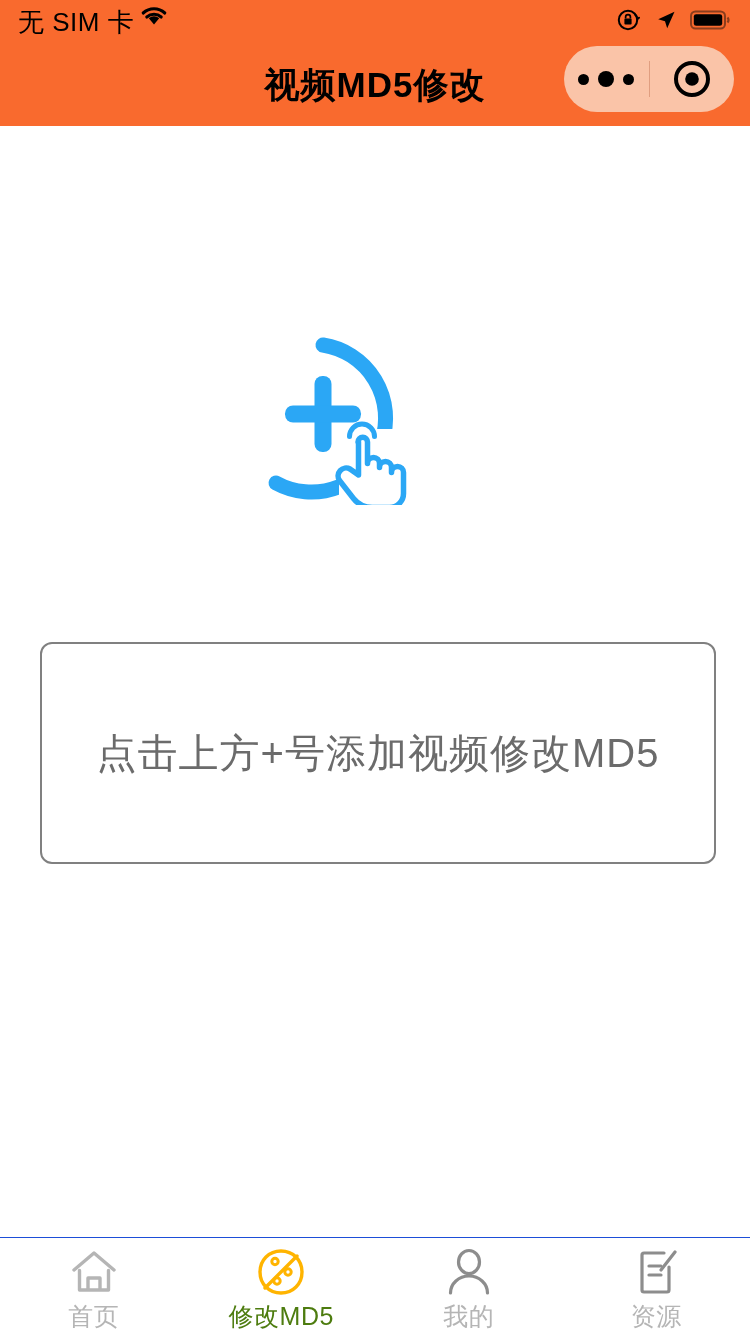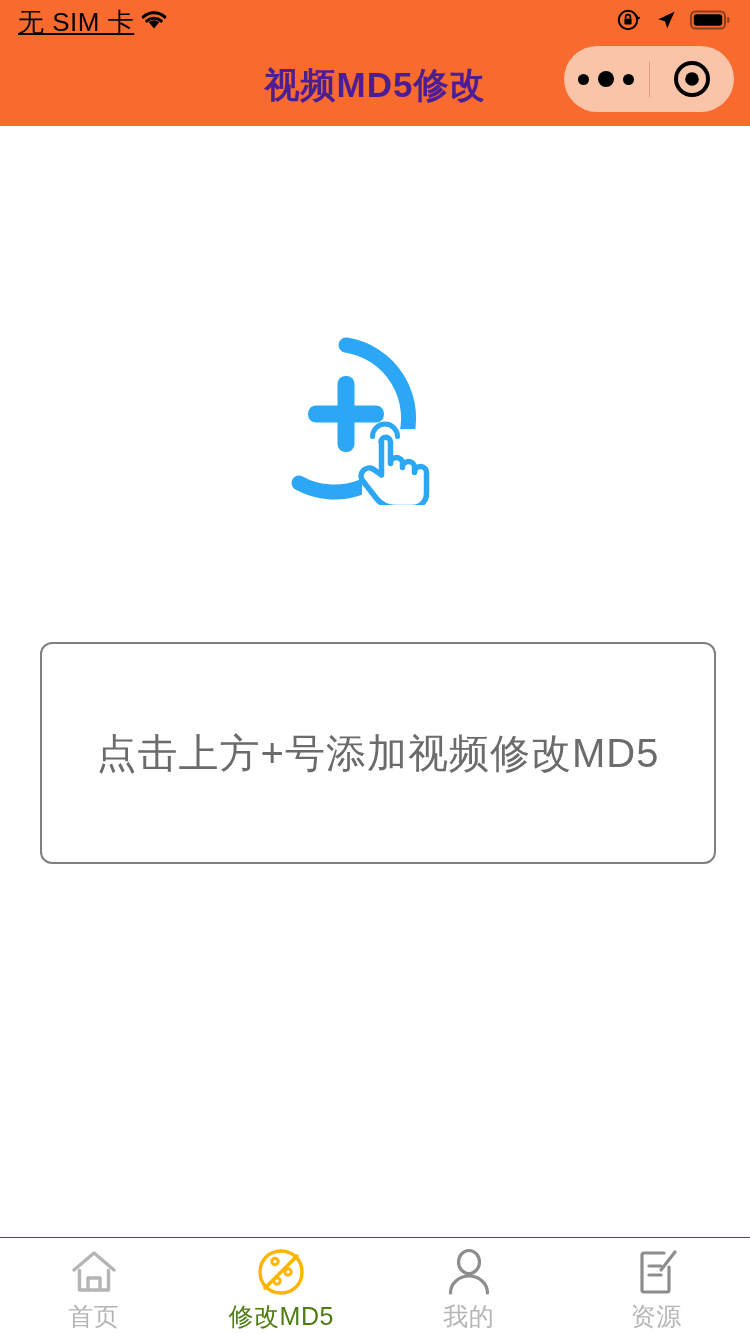--- a/index.html
+++ b/index.html
@@ -31,23 +31,21 @@
     width: 750px;
     height: 44px;
     display: flex;
     align-items: center;
     justify-content: space-between;
     padding: 0 18px;
     box-sizing: border-box;
   }
   .status-left {
     display: flex;
-    align-items: center;
     gap: 5px;
-    text-decoration: underline;
   }
   #status-carrier {
     font-size: 26px;
     color: #000;
     letter-spacing: 0.5px;
     font-family: "Liberation Sans", "DejaVu Sans", sans-serif;
   }
   #status-time {
     font-size: 26px;
     font-weight: bold;
@@ -67,21 +65,21 @@
   #nav-title {
     position: absolute;
     top: 44px;
     left: 0;
     width: 750px;
     height: 82px;
     line-height: 82px;
     text-align: center;
     font-size: 35px;
     font-weight: bold;
-    color: #4c1d95;
+    color: #000000;
     letter-spacing: 1px;
   }
 
   
   #capsule {
     position: absolute;
     top: 46px;
     right: 16px;
     width: 170px;
     height: 66px;
@@ -117,21 +115,20 @@
     justify-content: center;
   }
 
   
   #main {
     position: absolute;
     top: 126px; left: 0;
     width: 646px;
     height: 1111px;
     background: #fff;
-    padding-left: 45px;
   }
 
   #add-button {
     position: absolute;
     top: 207px;
     left: 50%;
     transform: translateX(-50%);
     width: 172px;
     height: 172px;
     cursor: pointer;

